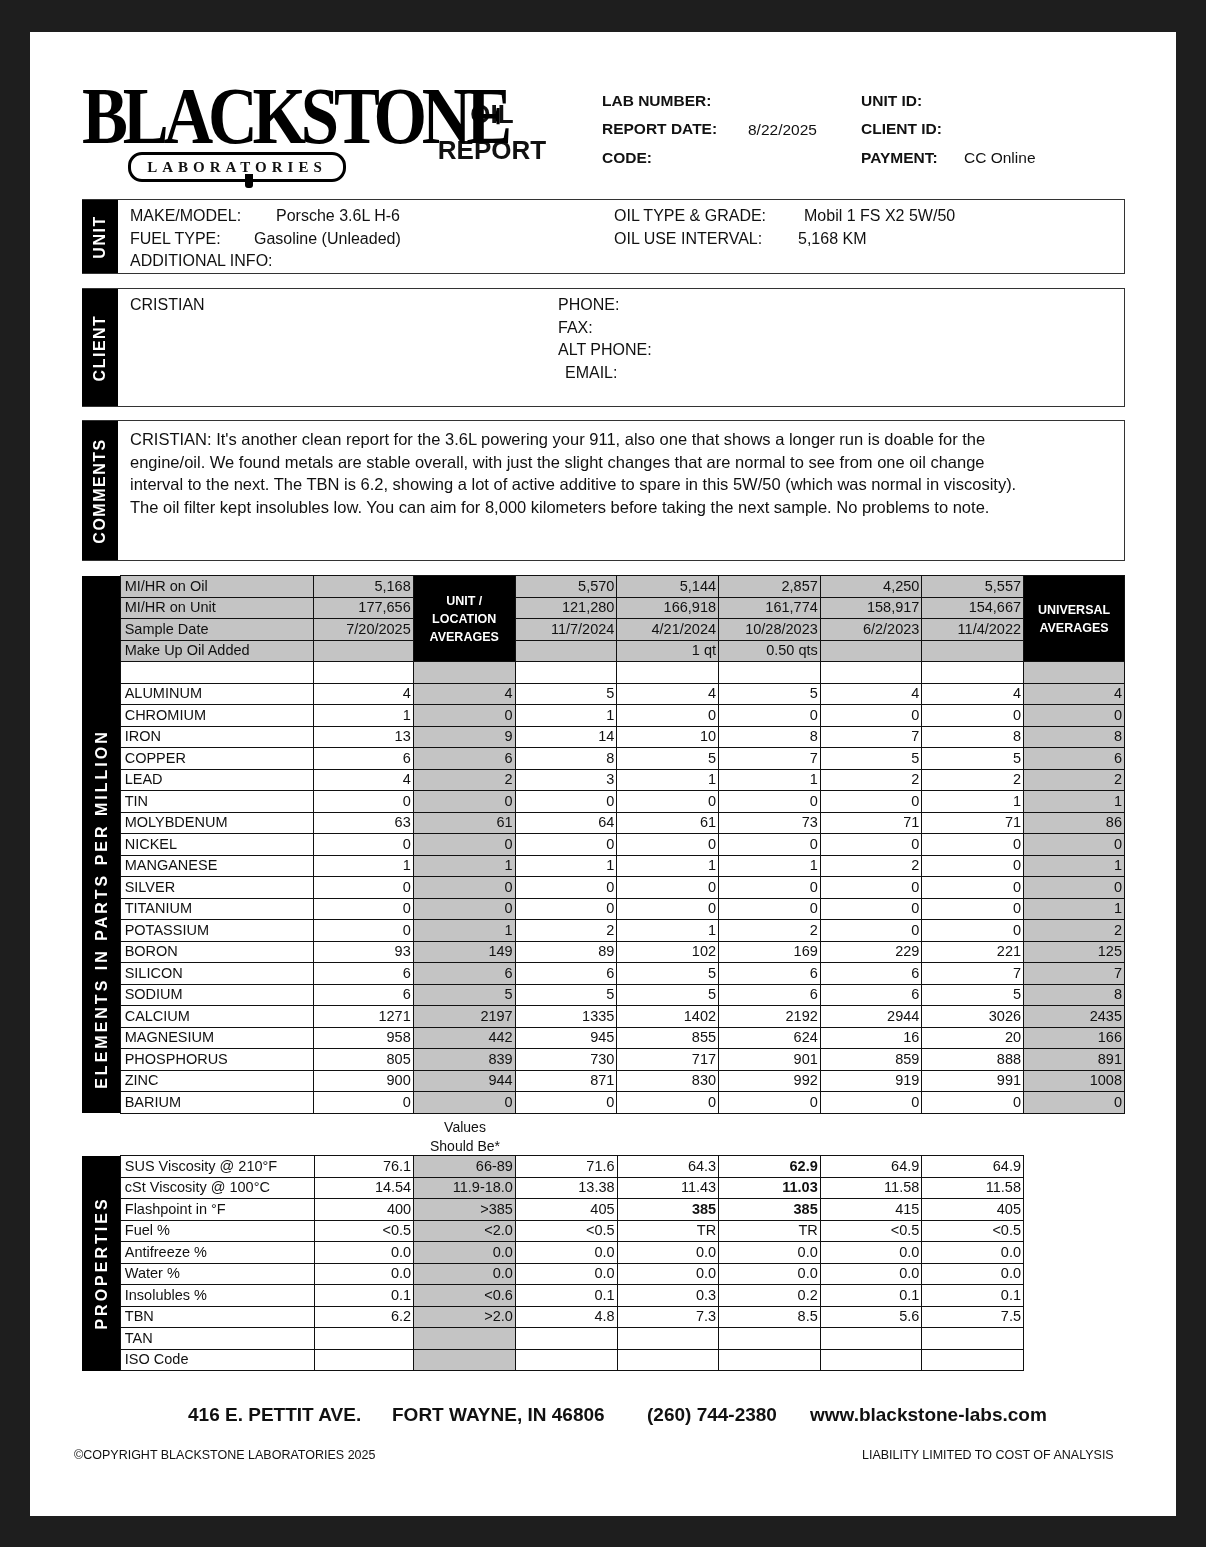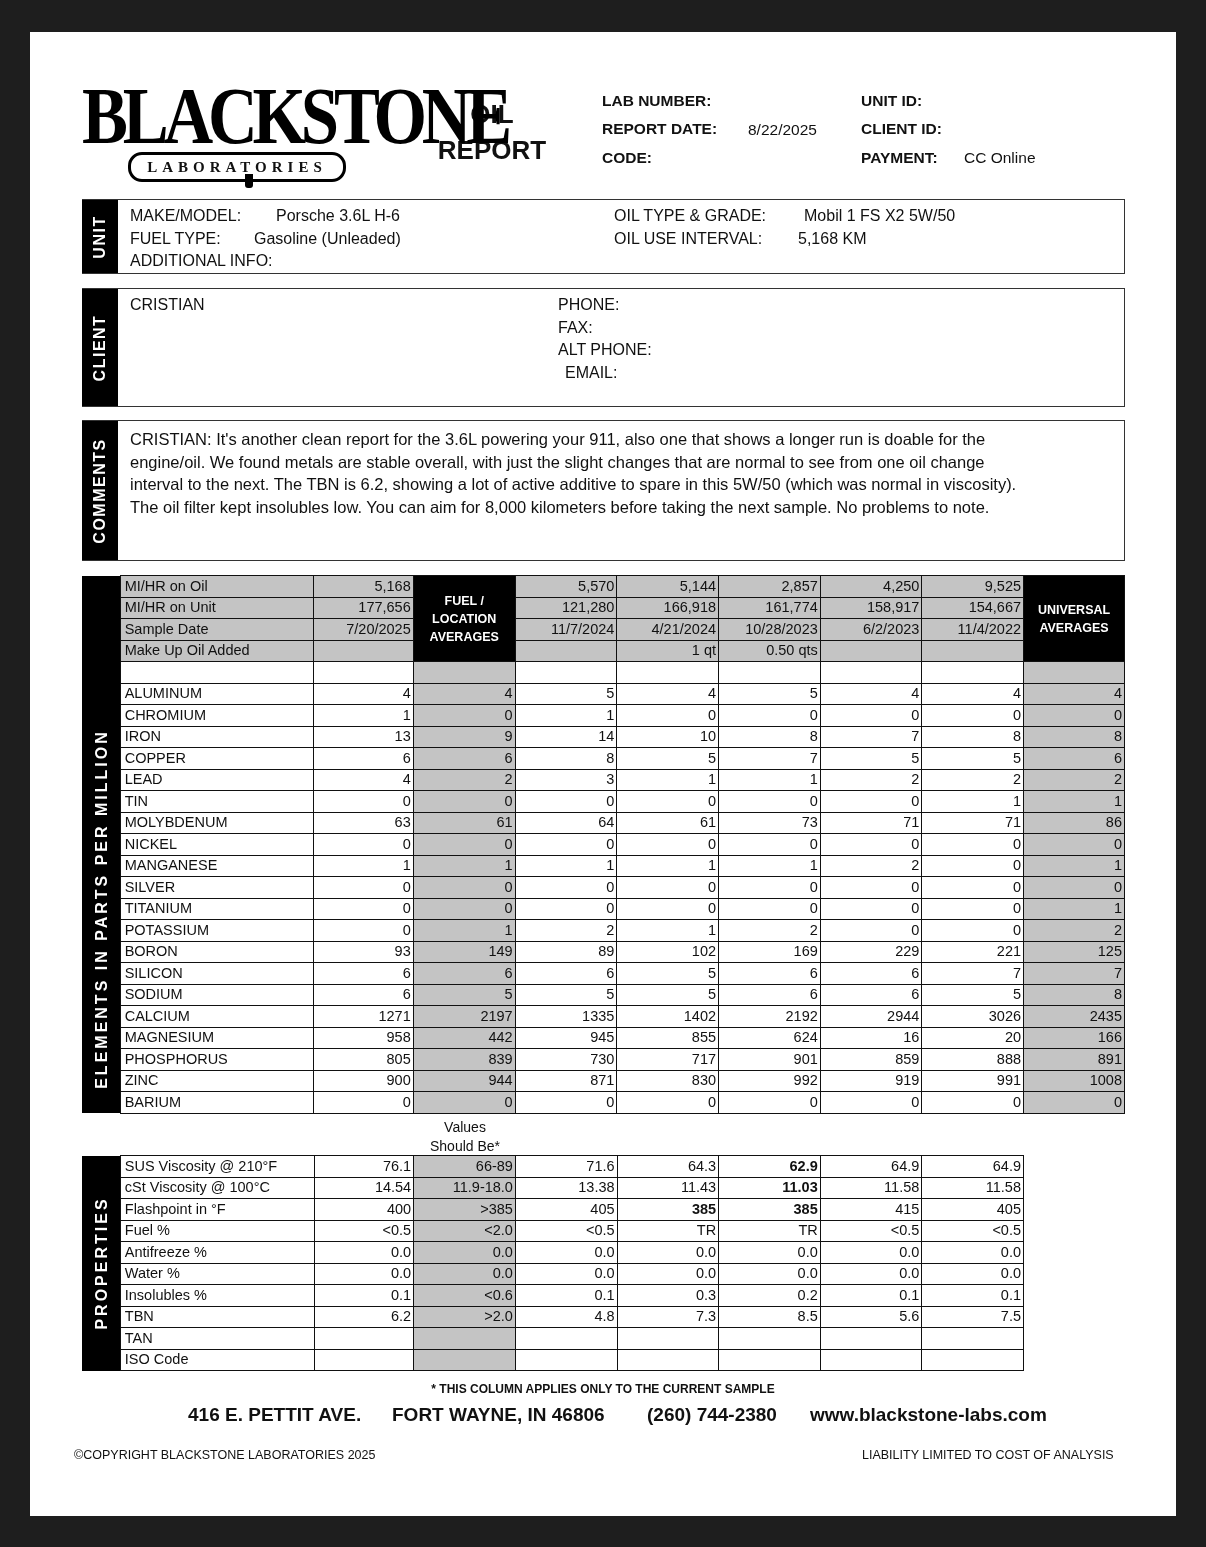--- a/index.html
+++ b/index.html
@@ -109,26 +109,26 @@
         <col style="width:102px">
         <col style="width:101px">
     </colgroup>
     <tbody id="elements-body">
         <tr>
           <td class="side-col" rowspan="25">
             <div class="side-text" style="top:62%">ELEMENTS  IN  PARTS  PER  MILLION</div>
           </td>
           <td class="lbl gray">MI/HR on Oil</td>
           <td class="gray">5,168</td>
-          <td class="blk" rowspan="4" style="white-space:normal;padding:0 14px;">FUEL / LOCATION AVERAGES</td>
+          <td class="blk" rowspan="4" style="white-space:normal;padding:0 14px;">UNIT / LOCATION AVERAGES</td>
           <td class="gray">5,570</td>
           <td class="gray">5,144</td>
           <td class="gray">2,857</td>
           <td class="gray">4,250</td>
-          <td class="gray">9,525</td>
+          <td class="gray">5,557</td>
           <td class="blk" rowspan="4" style="white-space:normal;padding:0 8px;margin-top:22px;">UNIVERSAL AVERAGES</td>
         </tr>
         <tr>
           <td class="lbl gray">MI/HR on Unit</td>
           <td class="gray">177,656</td>
           <td class="gray">121,280</td>
           <td class="gray">166,918</td>
           <td class="gray">161,774</td>
           <td class="gray">158,917</td>
           <td class="gray">154,667</td>
@@ -502,20 +502,19 @@
           <td class="gray"></td>
           <td class=""></td>
           <td class=""></td>
           <td class=""></td>
           <td class=""></td>
           <td class=""></td>
         </tr>
       </tbody>
   </table>
 
-  <div class="abs note" style="left:0;width:1146px;top:1350px;">* THIS COLUMN APPLIES ONLY TO THE CURRENT SAMPLE</div>
   <div class="abs footer-addr" style="left:142px;top:1372px;">416 E. PETTIT AVE.</div>
   <div class="abs footer-addr" style="left:346px;top:1372px;">FORT WAYNE, IN  46806</div>
   <div class="abs footer-addr" style="left:601px;top:1372px;">(260) 744-2380</div>
   <div class="abs footer-addr" style="left:764px;top:1372px;">www.blackstone-labs.com</div>
   <div class="abs footer-small" style="left:44px;top:1416px;">©COPYRIGHT BLACKSTONE LABORATORIES  2025</div>
   <div class="abs footer-small" style="left:832px;top:1416px;">LIABILITY LIMITED TO COST OF ANALYSIS</div>
 </div>
 
 </body></html>

